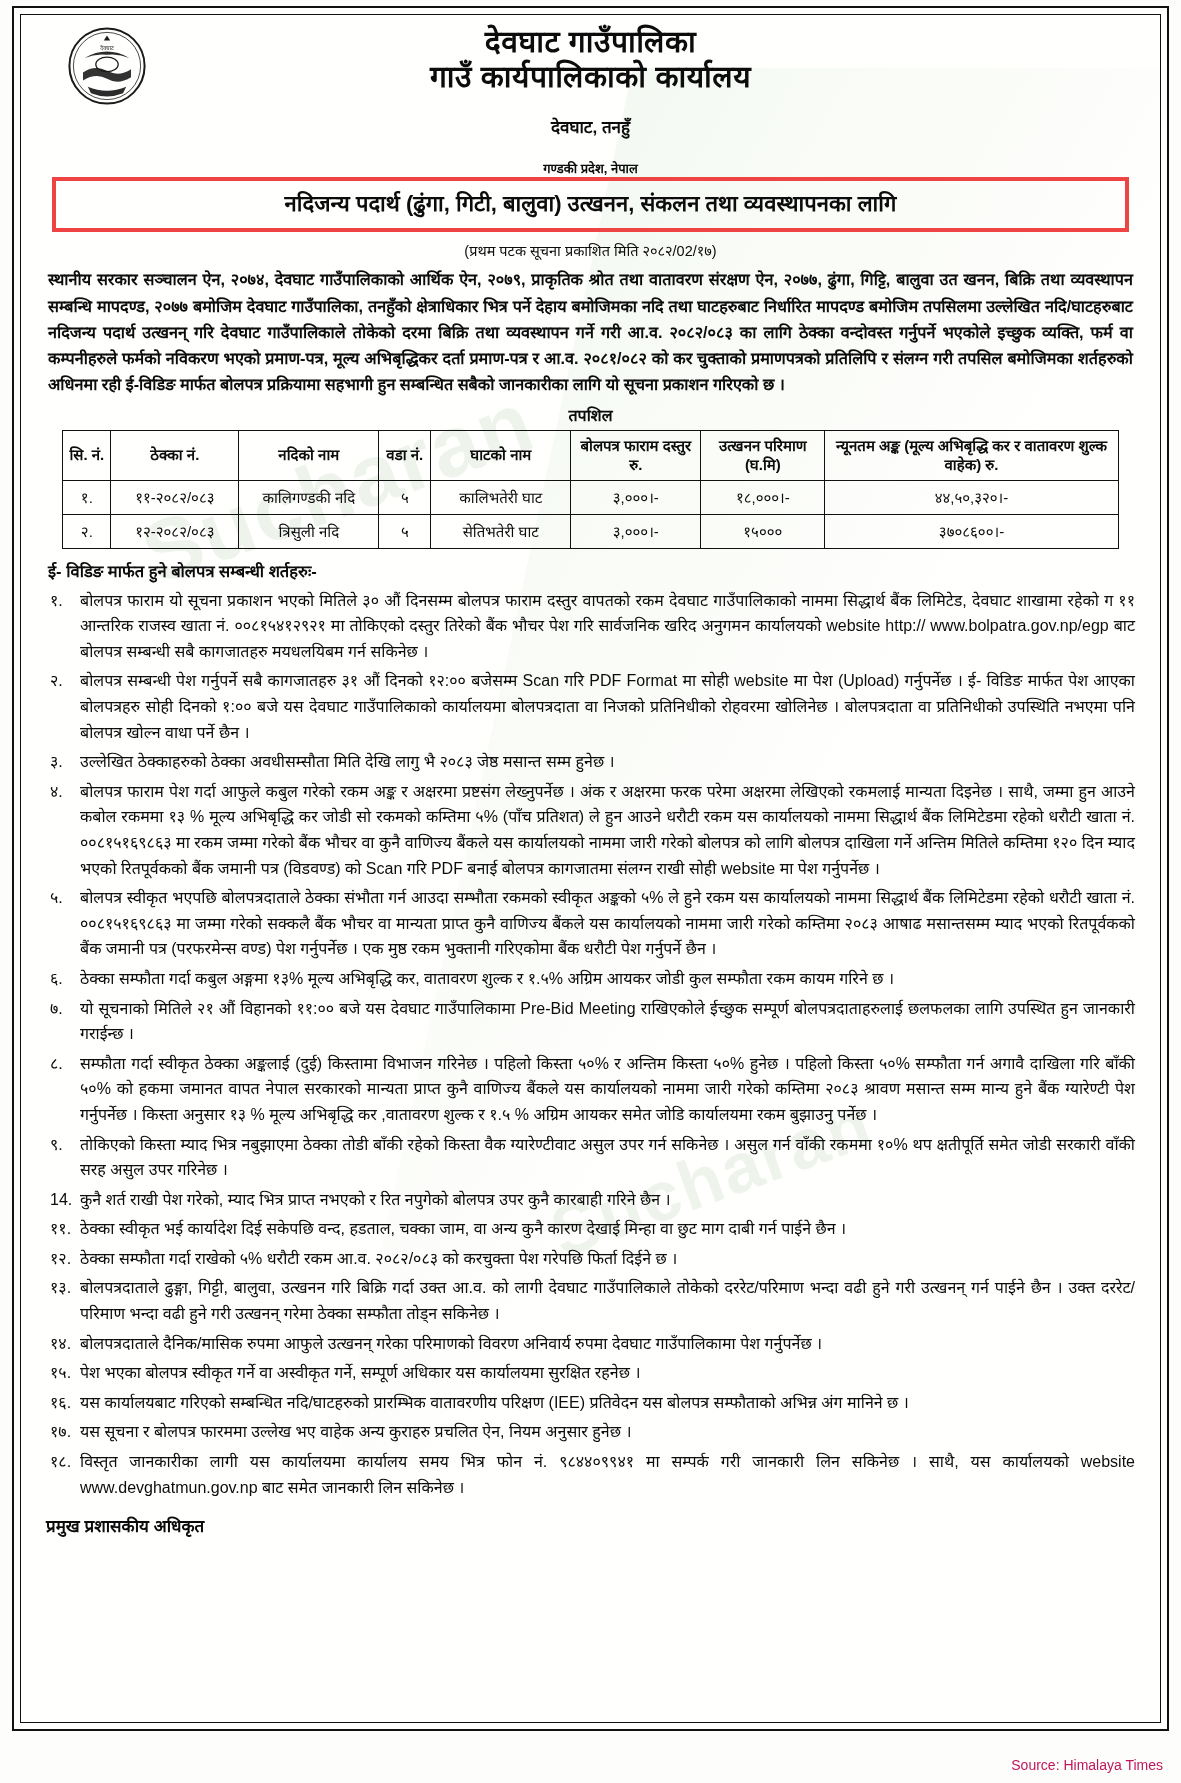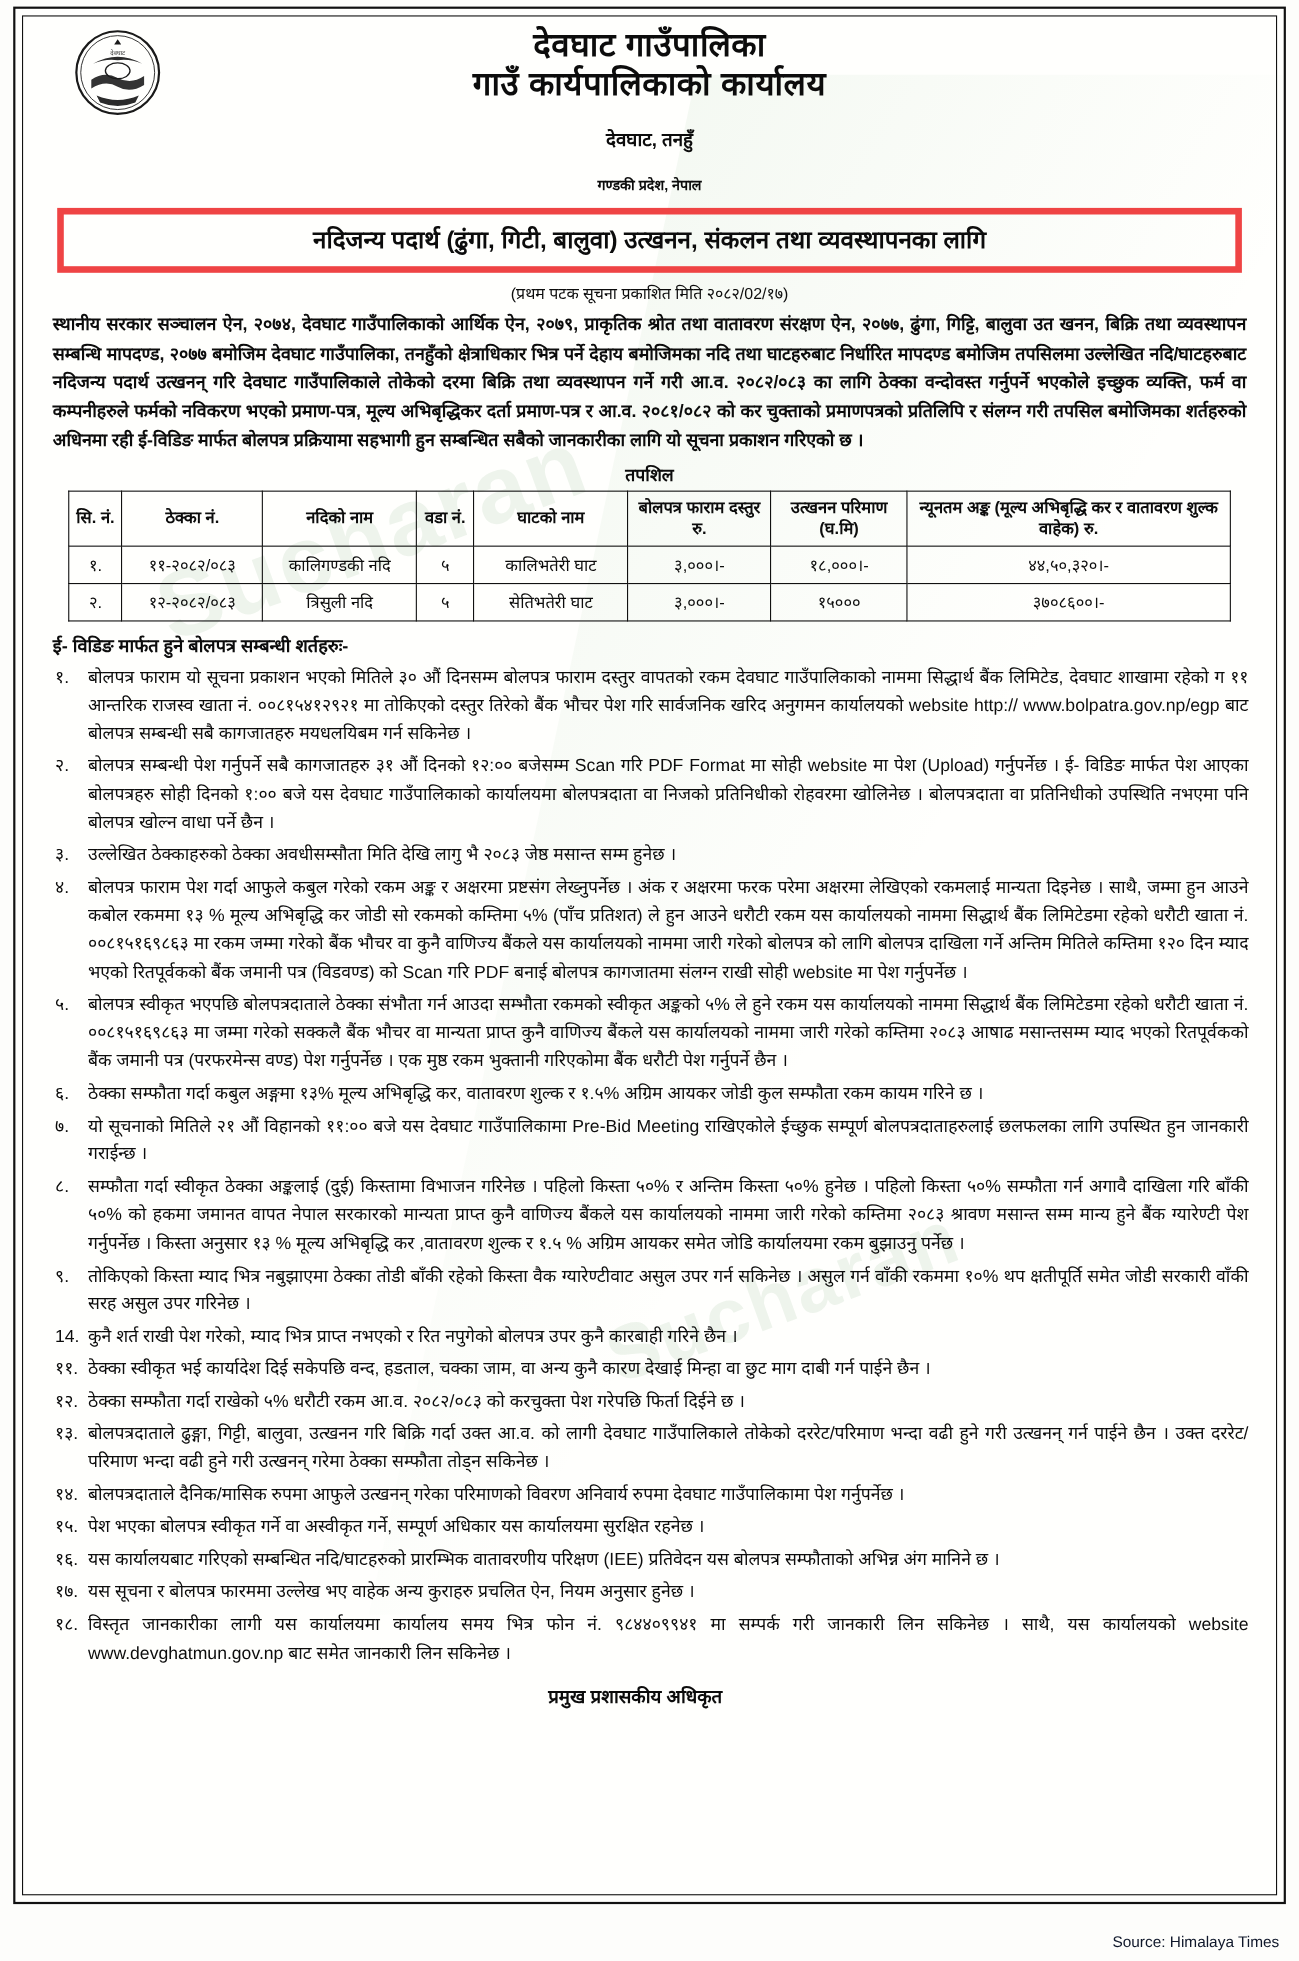--- a/index.html
+++ b/index.html
@@ -75,22 +75,22 @@
     letter-spacing: .5px;
   }
   .org-line2 {
     font-size: 30px; font-weight: bold; line-height: 1.18;
     letter-spacing: .5px;
   }
   .org-line3 { font-size: 17px; font-weight: bold; margin-top: 20px; }
   .org-line4 { font-size: 13px; font-weight: bold; margin-top: 21px; }
 
   .title-box {
-    margin: 12px 6px 0 6px;
-    border: 6px solid #ef4444;
+    margin: 0 6px 0 6px;
+    border: 4px solid #ef4444;
     padding: 8px 10px 10px 10px;
     text-align: center;
   }
   .title-l1 { font-size: 22px; font-weight: bold; line-height: 1.35; }
   .title-l2 { font-size: 22px; font-weight: bold; line-height: 1.35; }
 
   .pub-date {
     text-align: center;
     font-size: 14.5px;
     margin: 8px 0 6px 0;
@@ -148,32 +148,32 @@
     margin-bottom: 4px;
     text-align: justify;
   }
   ol.conds > li .num {
     flex: 0 0 34px;
     padding-left: 4px;
   }
   ol.conds > li .txt { flex: 1 1 auto; }
 
   .signature {
-    text-align: center;
+    text-align: left;
     font-size: 17px;
     font-weight: bold;
     margin: 14px 26px 4px 0;
   }
 
   .source {
     position: absolute;
     right: 18px;
     bottom: 10px;
     font-size: 14px;
-    color: #0f172a;
+    color: #be185d;
   }
 </style>
 </head>
 <body>
 
 <div class="page">
 
   <div class="notice">
     <div class="inner-rule"></div>
 

